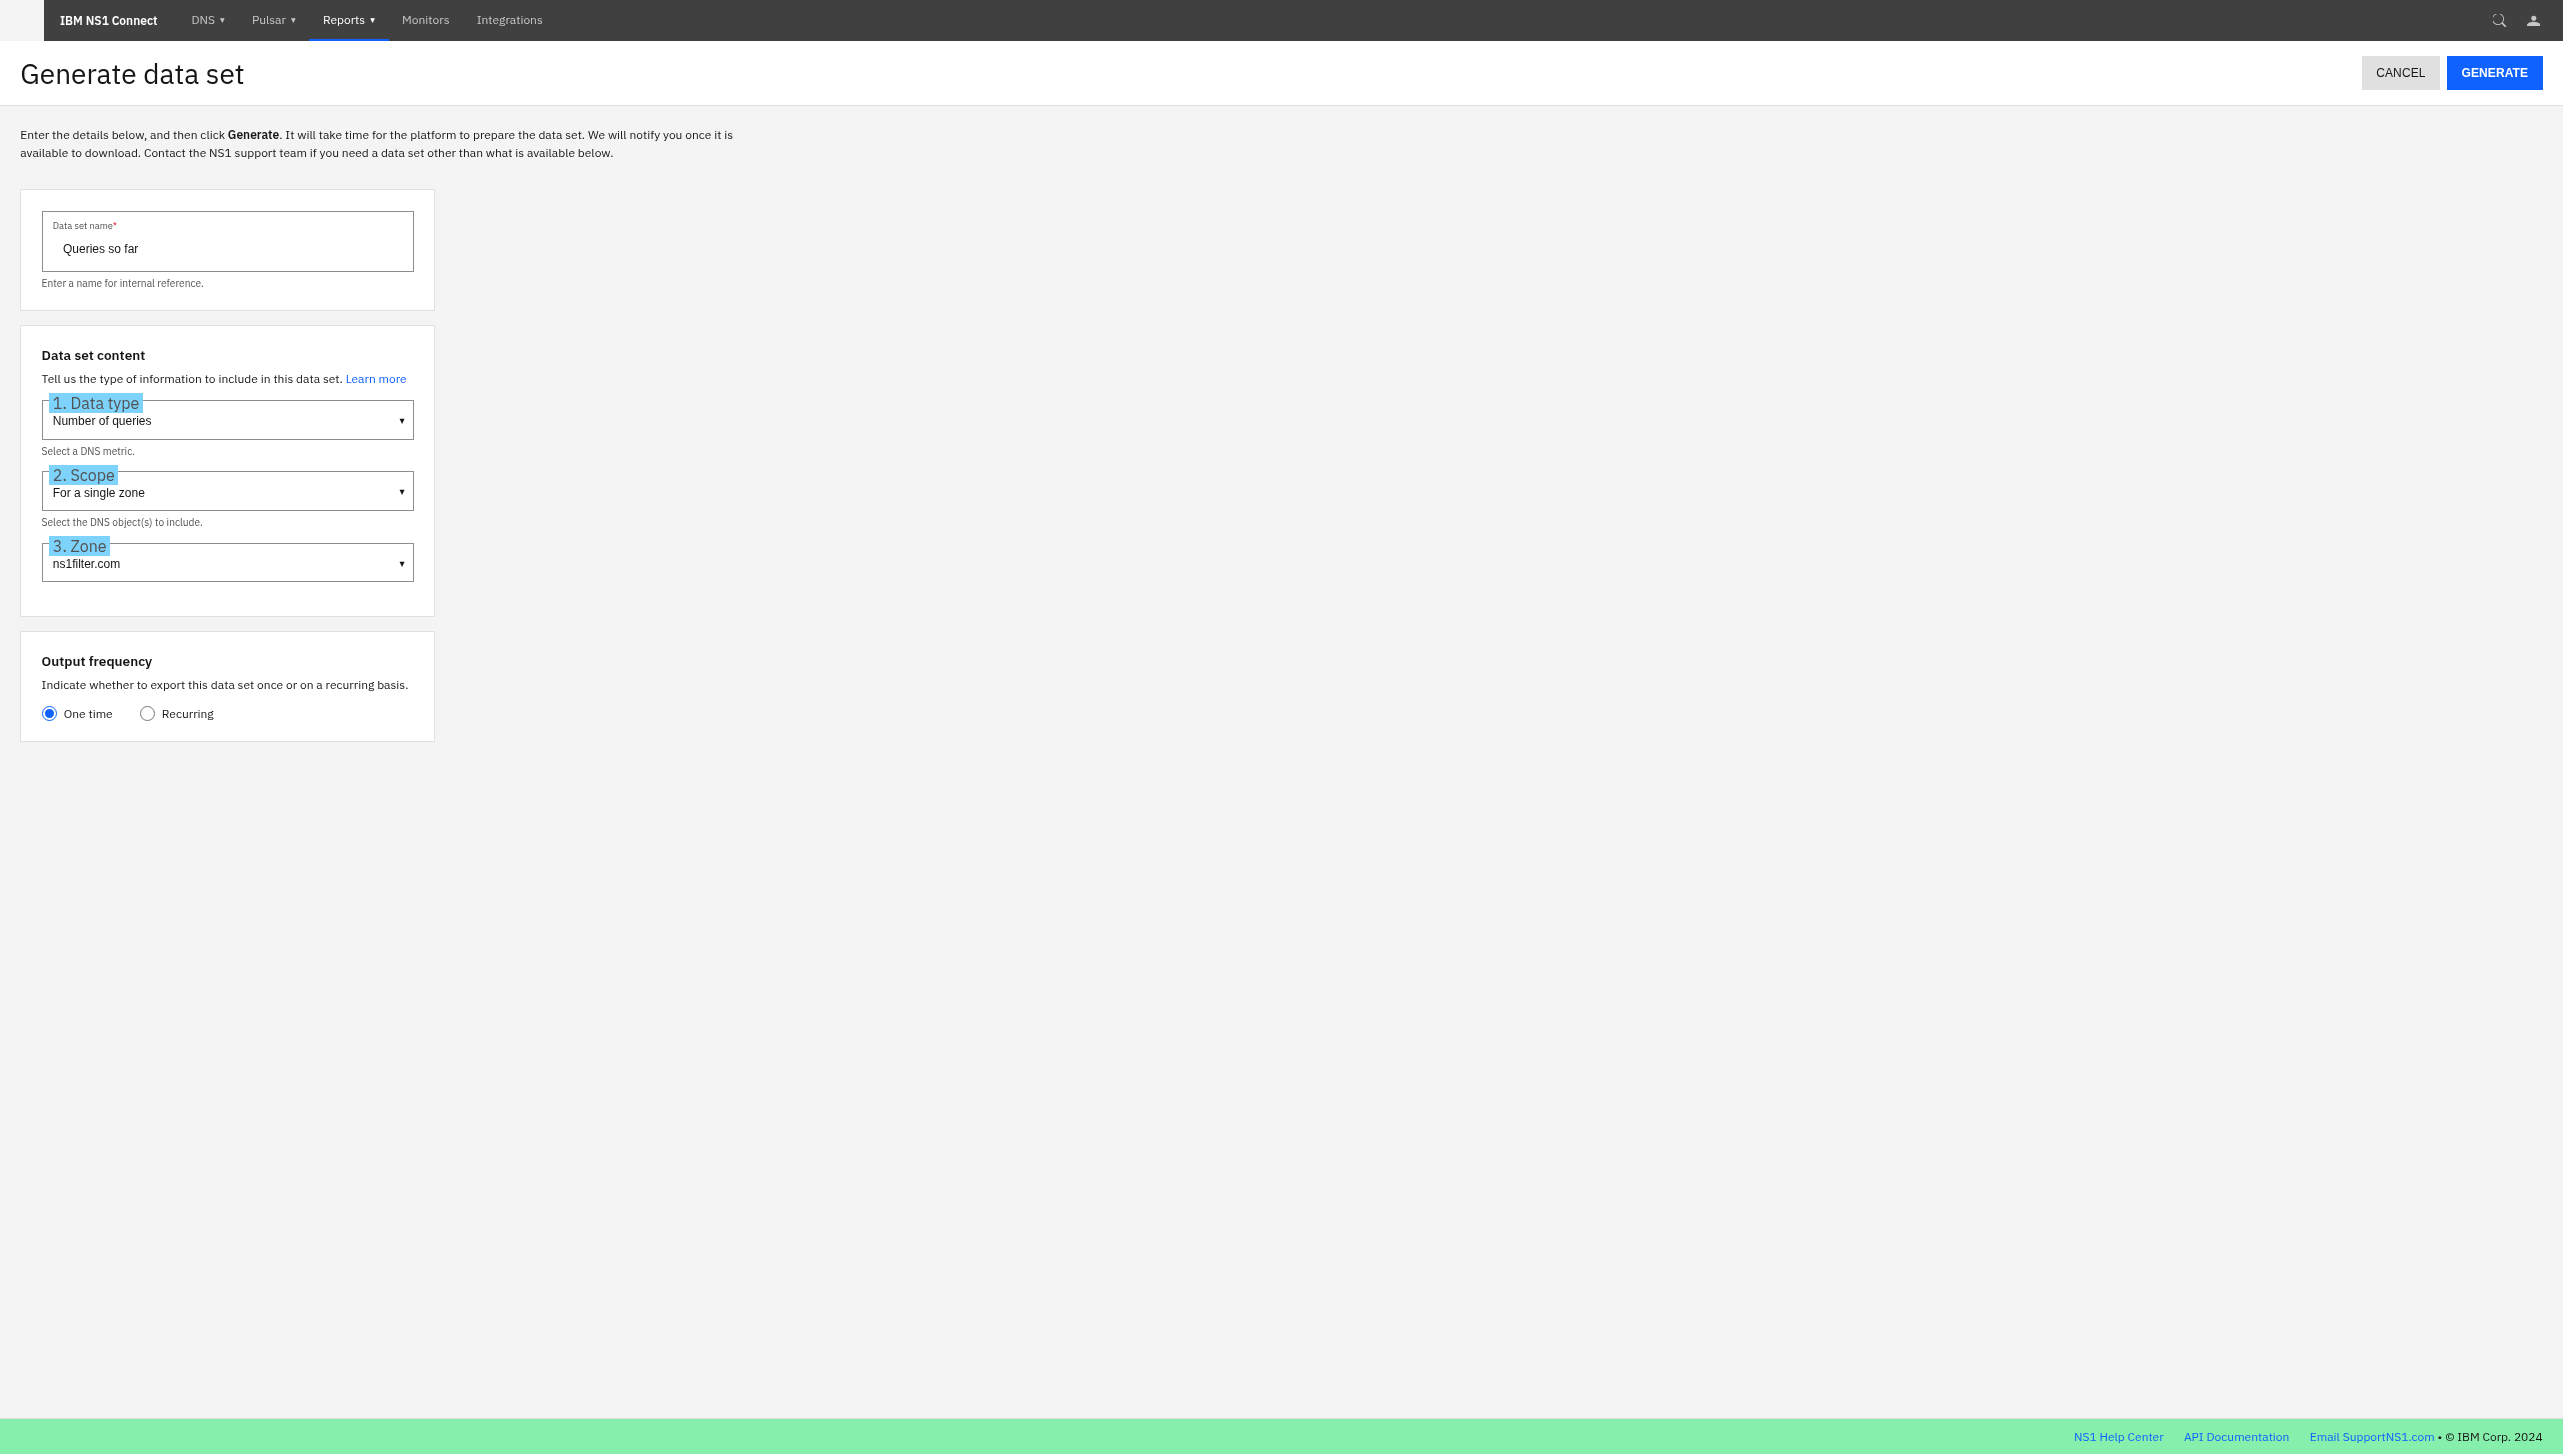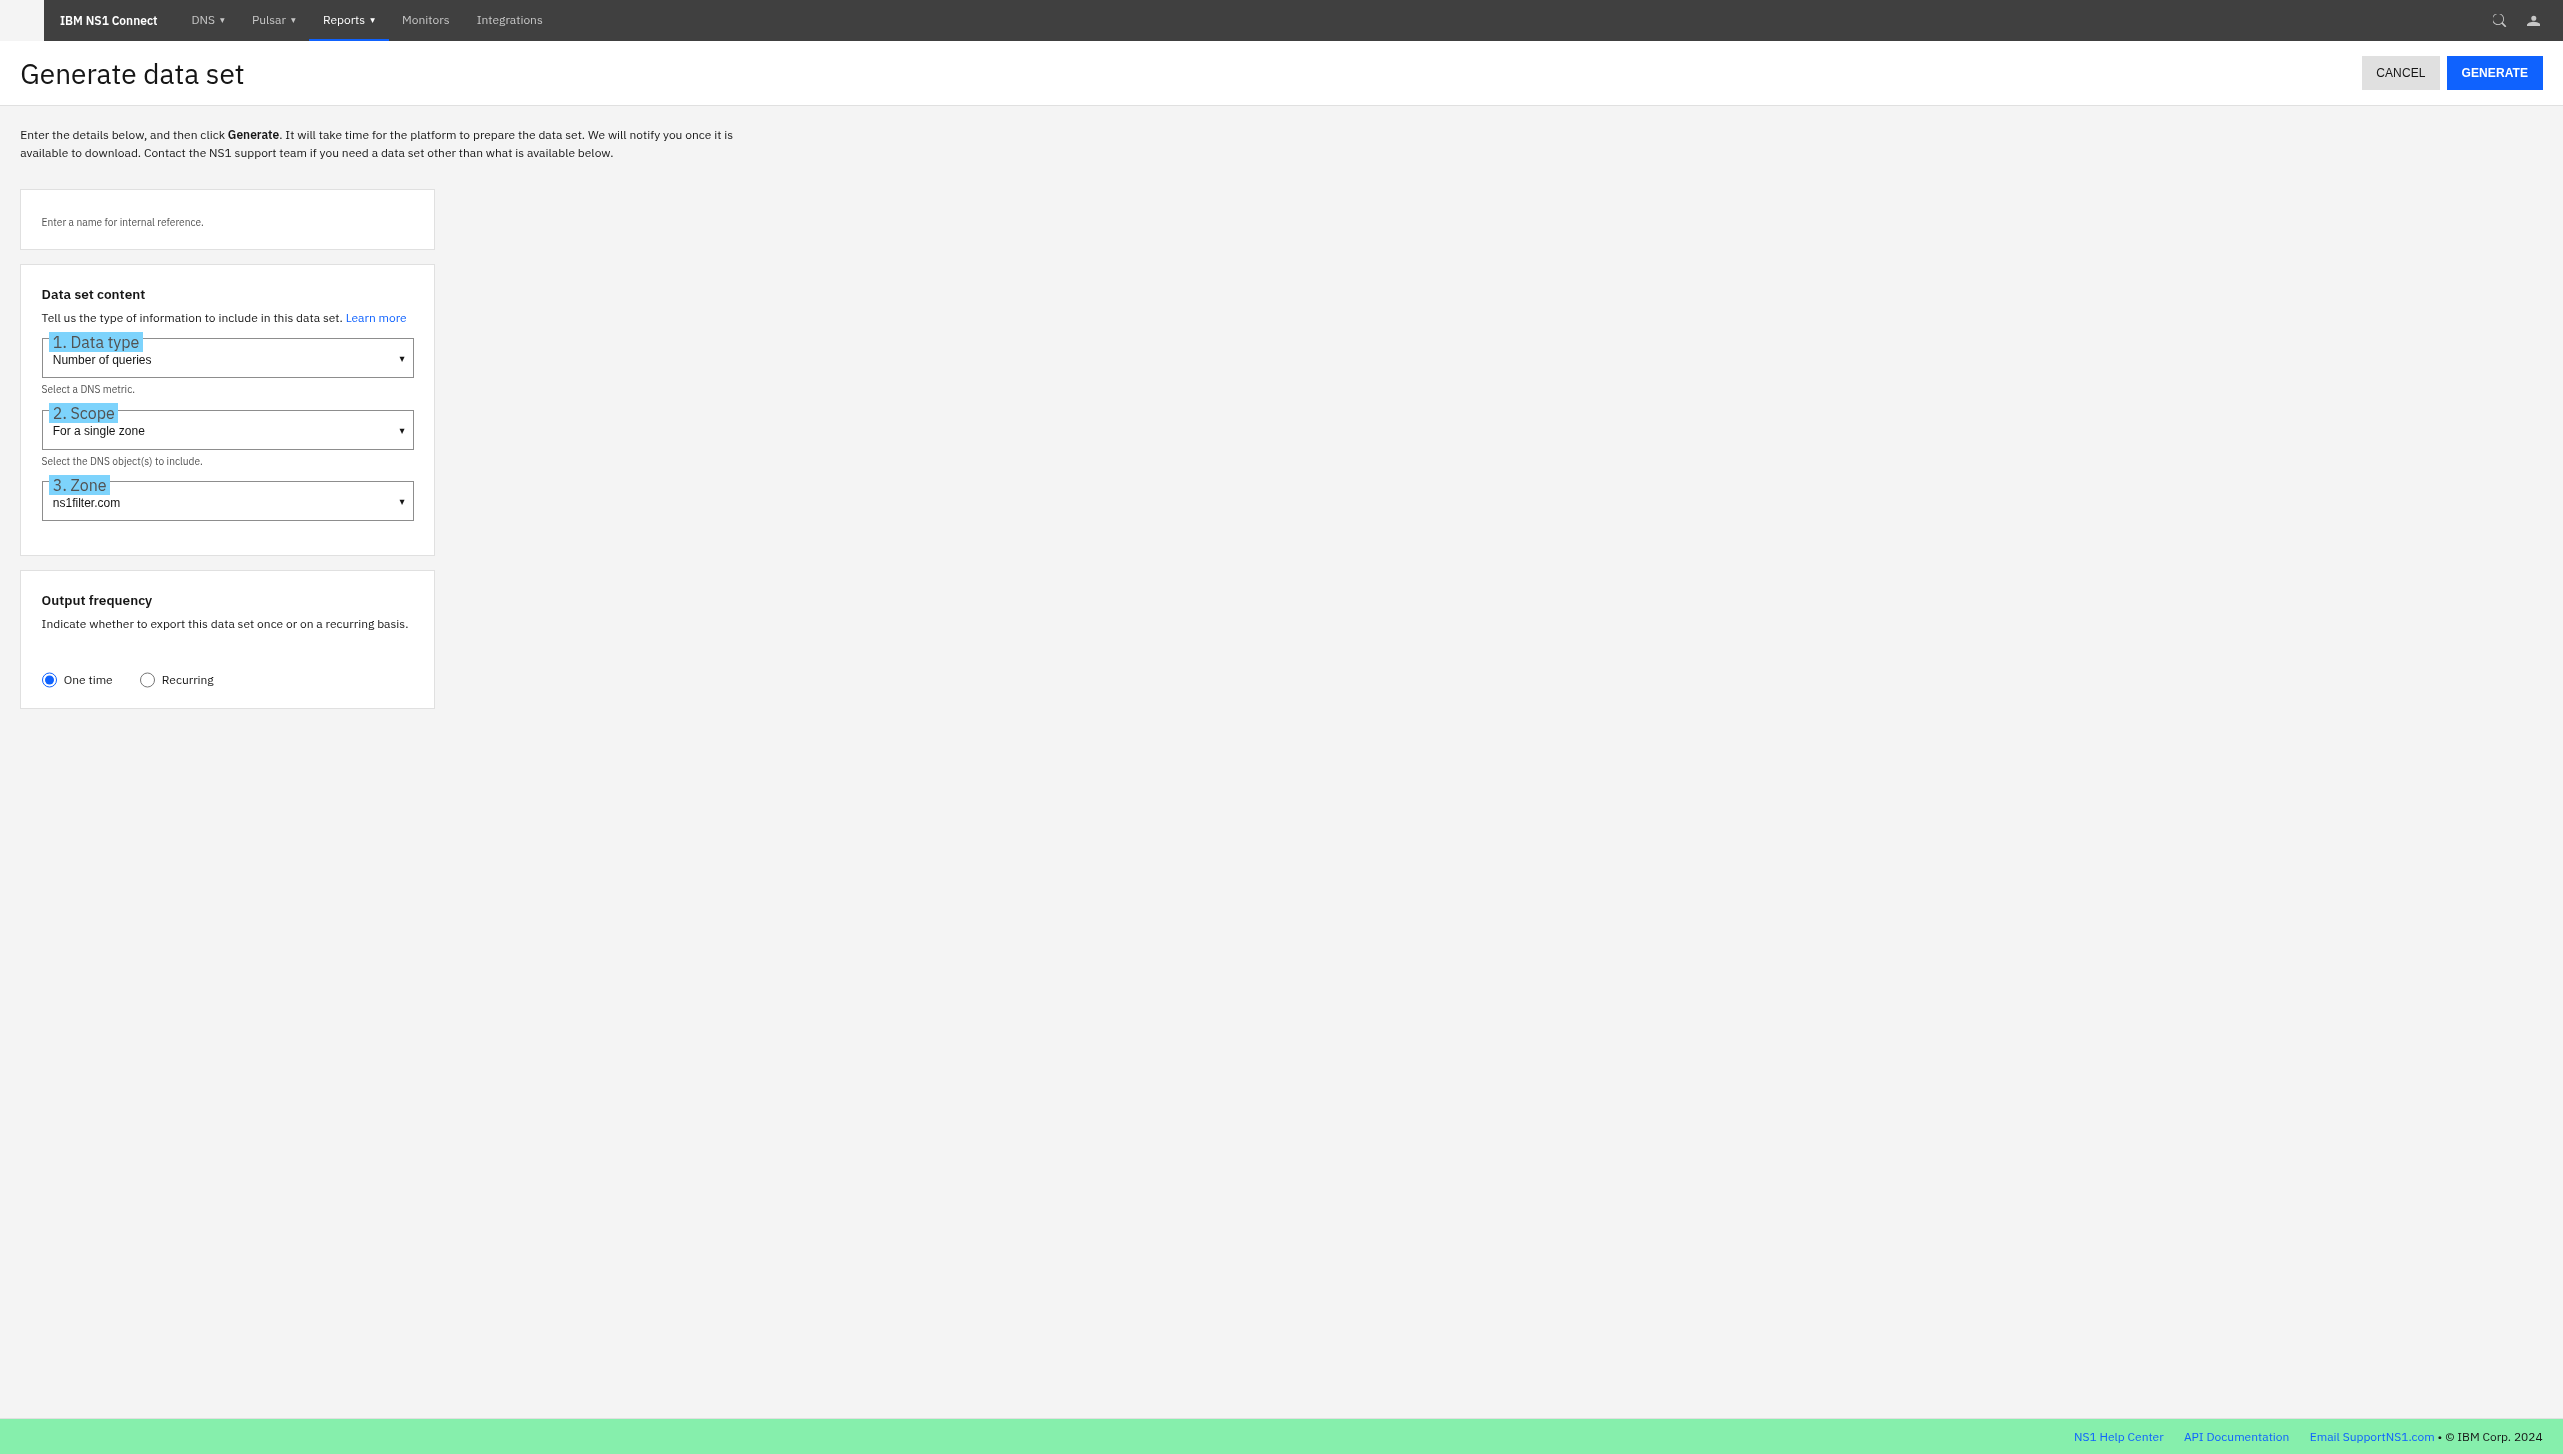--- a/index.html
+++ b/index.html
@@ -208,21 +208,20 @@
       gap: 27px;
       margin-top: 13.6px;
     }
     .radio-label {
       display: flex;
       align-items: center;
       gap: 6.8px;
       font-size: 12px;
       color: #161616;
       cursor: pointer;
-      margin-top: 28px;
     }
     .radio-label input[type="radio"] {
       width: 15.3px;
       height: 15.3px;
       cursor: pointer;
       accent-color: #0f62fe;
     }
 
     
     .floating-label-group {
@@ -331,20 +330,26 @@
   </div>
 </div>
 
 <div class="page-content">
 
   <p class="description-text">
     <span>Enter the details below, and then click </span><strong>Generate</strong><span>. It will take time for the platform to prepare the data set. We will notify you once it is available to download. Contact the NS1 support team if you need a data set other than what is available below.</span>
   </p>
 
   <div class="card">
+    <div class="floating-label-group">
+      <span class="floating-label">
+        <span>Data set name</span><span class="req">*</span>
+      </span>
+      <input class="floating-label-input" type="text" value="Queries so far" style="">
+    </div>
     <p class="hint-text">Enter a name for internal reference.</p>
   </div>
 
   <div class="card">
     <h2 class="section-title">Data set content</h2>
     <p class="section-desc">
       <span>Tell us the type of information to include in this data set. </span><a class="learn-more" href="#">Learn more</a>
     </p>
 
     <div class="dropdown-group">

